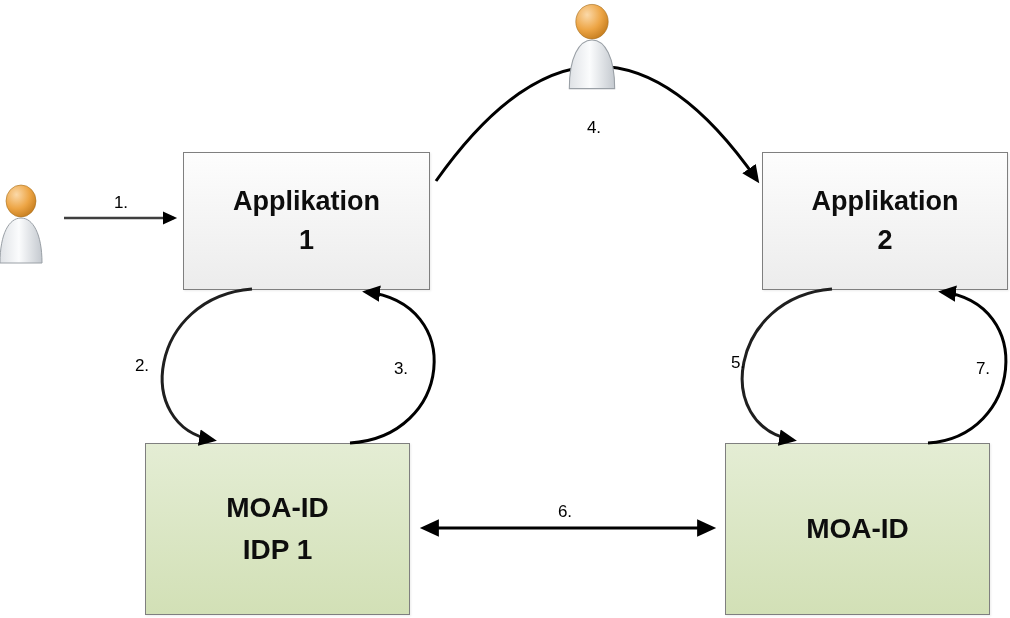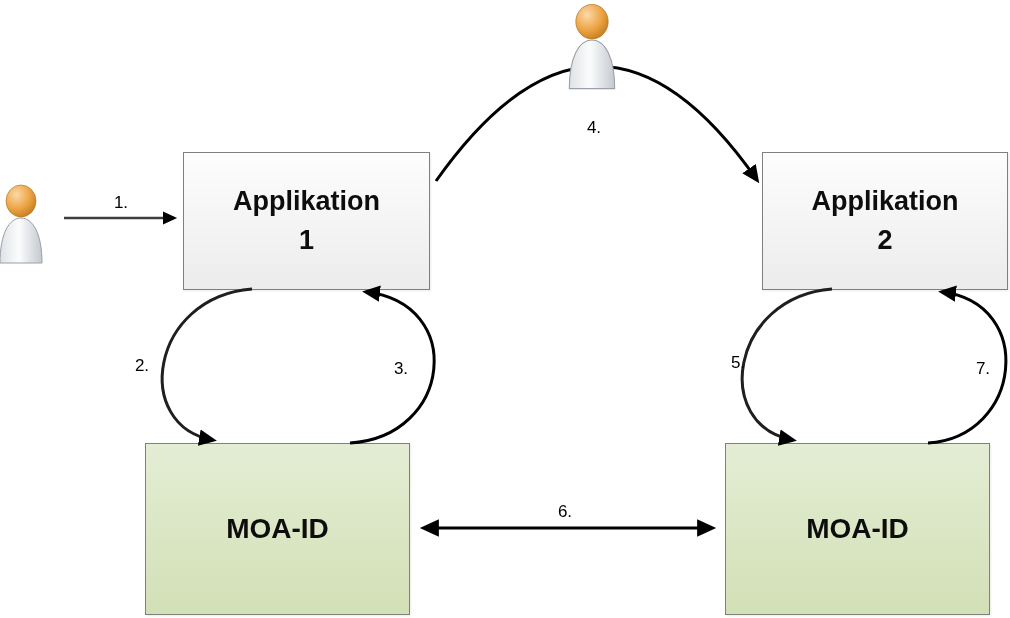--- a/index.html
+++ b/index.html
@@ -74,20 +74,21 @@
     <div class="node-line">1</div>
   </div>
 
   <div class="node app" id="app2">
     <div class="node-line">Applikation</div>
     <div class="node-line">2</div>
   </div>
 
   <div class="node idp" id="idp1">
     <div class="node-line">MOA-ID</div>
+    <div class="node-line">IDP 1</div>
   </div>
 
   <div class="node idp" id="idp2">
     <div class="node-line">MOA-ID</div>
   </div>
 
   <svg class="layer" viewBox="0 0 1010 618" xmlns="http://www.w3.org/2000/svg">
     <defs>
       <marker id="ah" viewBox="0 0 10 10" refX="7.5" refY="5" markerWidth="6.2" markerHeight="6.2" orient="auto-start-reverse">
         <path d="M0,0.6 L9.6,5 L0,9.4 z" fill="#000000"></path>

